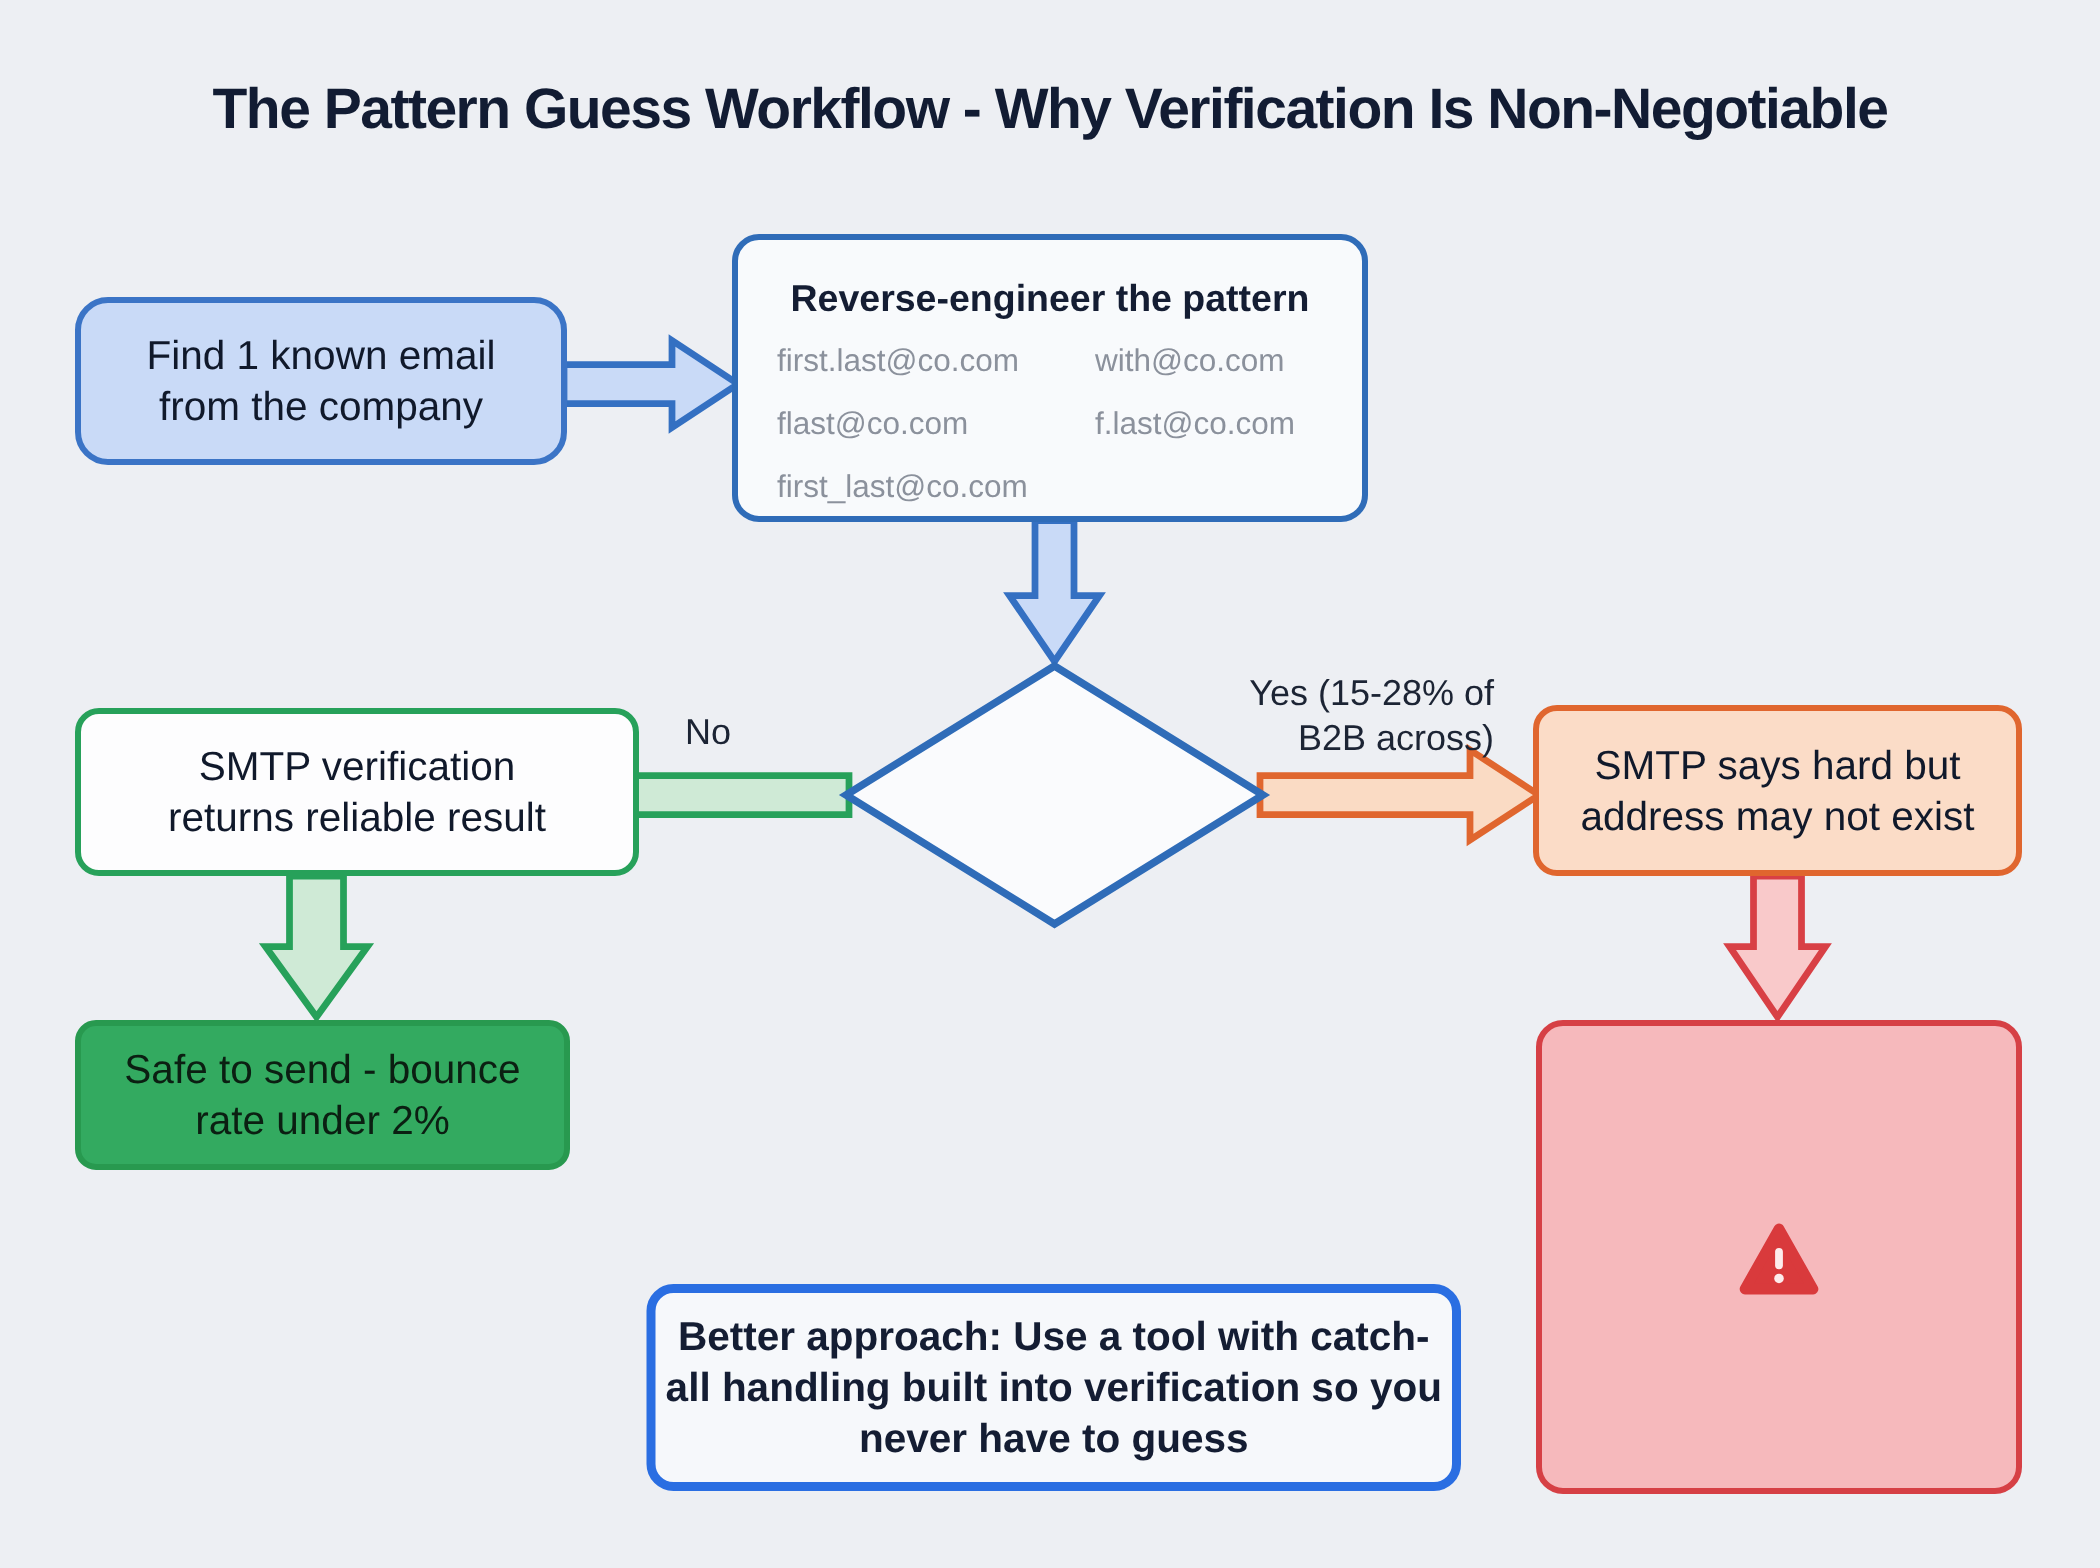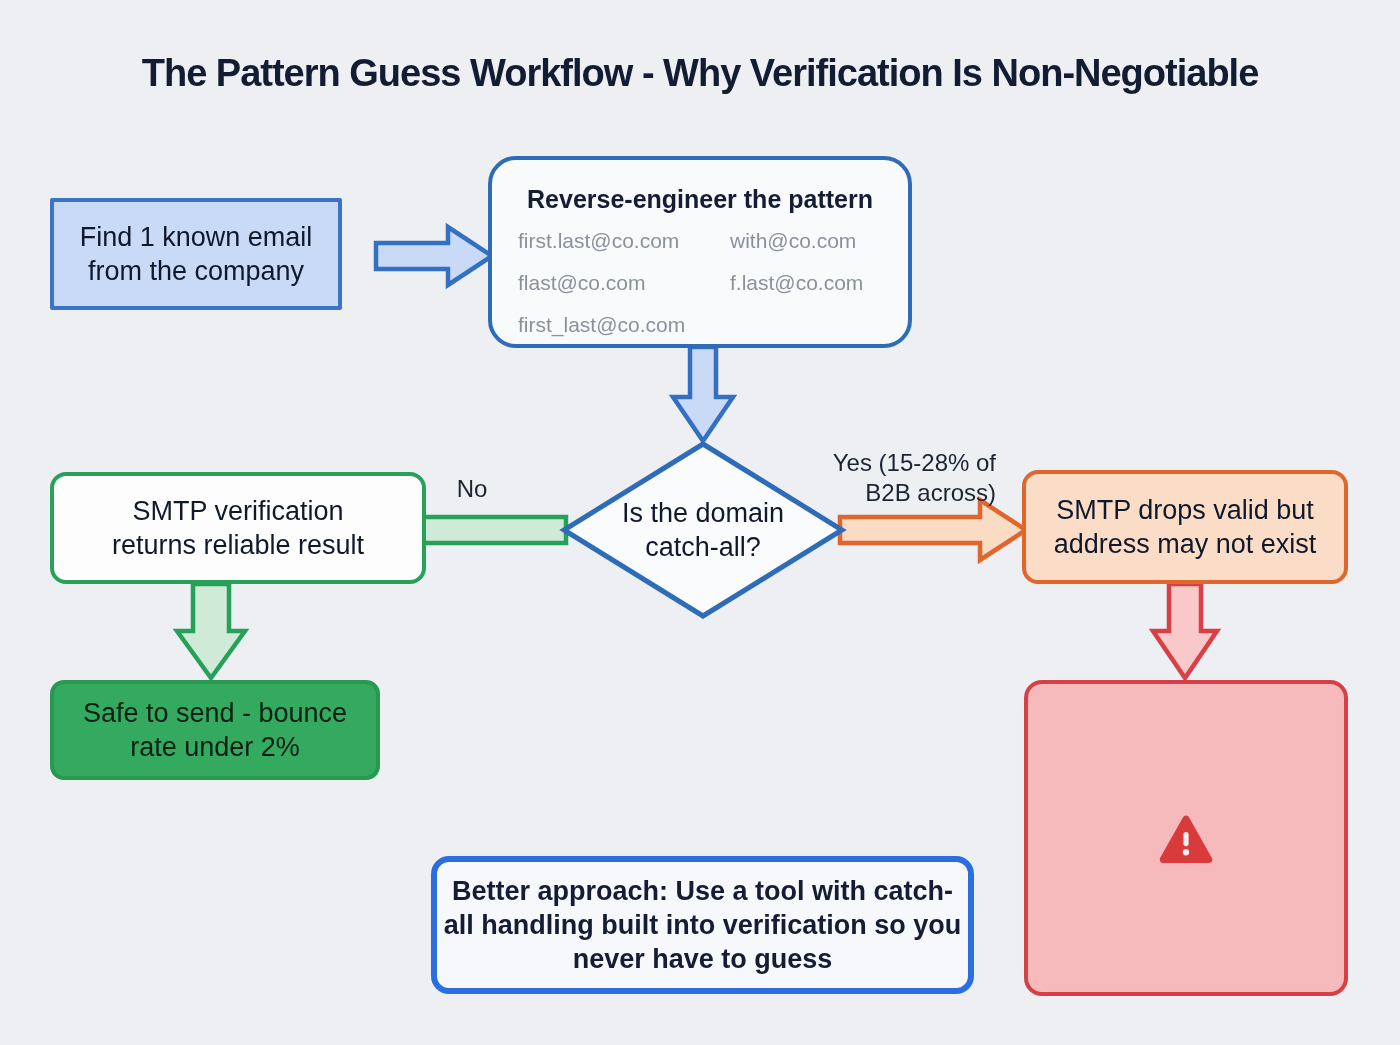--- a/index.html
+++ b/index.html
@@ -37,31 +37,31 @@
     display: flex;
     align-items: center;
     justify-content: center;
     text-align: center;
     color: #10192b;
     font-size: 27px;
     line-height: 1.26;
     font-weight: 500;
   }
   .node-find {
-    left: 50px; top: 198px; width: 292px; height: 112px;
+    left: 50px; top: 198px; width: 328px; height: 112px;
     background: #c9daf7;
     border: 4px solid #3b74c6;
-    border-radius: 2px;
+    border-radius: 22px;
   }
   .node-find .inner { width: 290px; }
   .node-pattern {
     left: 488px; top: 156px; width: 424px; height: 192px;
     background: #f8fafc;
     border: 4px solid #2f6cb8;
-    border-radius: 28px;
+    border-radius: 18px;
     display: block;
     text-align: left;
   }
   .pattern-title {
     margin-top: 24px;
     text-align: center;
     font-size: 25px;
     font-weight: 600;
     color: #141d33;
   }
@@ -169,39 +169,38 @@
     <div class="pattern-title">Reverse-engineer the pattern</div>
     <div class="pattern-grid">
       <span>first.last@co.com</span>
       <span>with@co.com</span>
       <span>flast@co.com</span>
       <span>f.last@co.com</span>
       <span>first_last@co.com</span>
     </div>
   </div>
 
-  <div class="decision-text">Is the domain catch-all?</div>
 
   <div class="edge-label label-no">No</div>
 
   <div class="edge-label label-yes">
     <div>Yes (15-28% of</div>
     <div>B2B across)</div>
   </div>
 
   <div class="node node-smtp-reliable">
     <div class="inner">SMTP verification returns reliable result</div>
   </div>
 
   <div class="node node-safe">
     <div class="inner">Safe to send - bounce rate under 2%</div>
   </div>
 
   <div class="node node-smtp-valid">
-    <div class="inner">SMTP drops valid but address may not exist</div>
+    <div class="inner">SMTP says hard but address may not exist</div>
   </div>
 
   <div class="node node-risk">
     <div class="warning-icon-wrap">
       <svg width="58" height="52" viewBox="0 0 24 22" xmlns="http://www.w3.org/2000/svg">
         <path d="M12 2.2 L21.6 19.2 H2.4 Z" fill="#d93a3c" stroke="#d93a3c" stroke-width="3" stroke-linejoin="round"></path>
         <rect x="10.9" y="7.6" width="2.2" height="6" rx="1.1" fill="#fdecec"></rect>
         <circle cx="12" cy="16.2" r="1.35" fill="#fdecec"></circle>
       </svg>
     </div>

